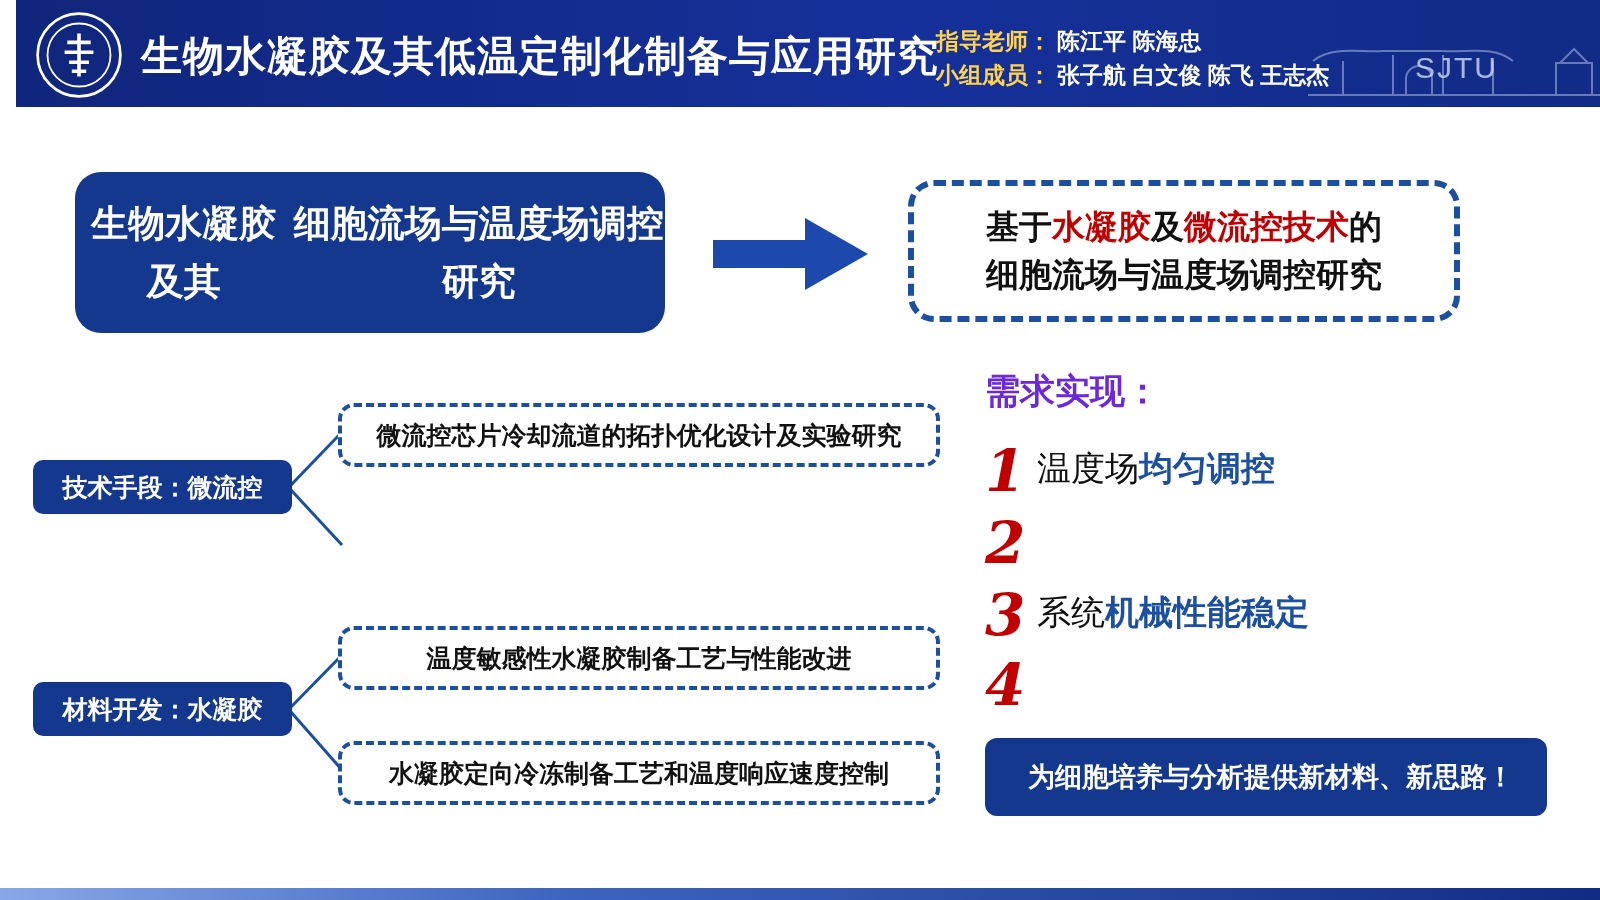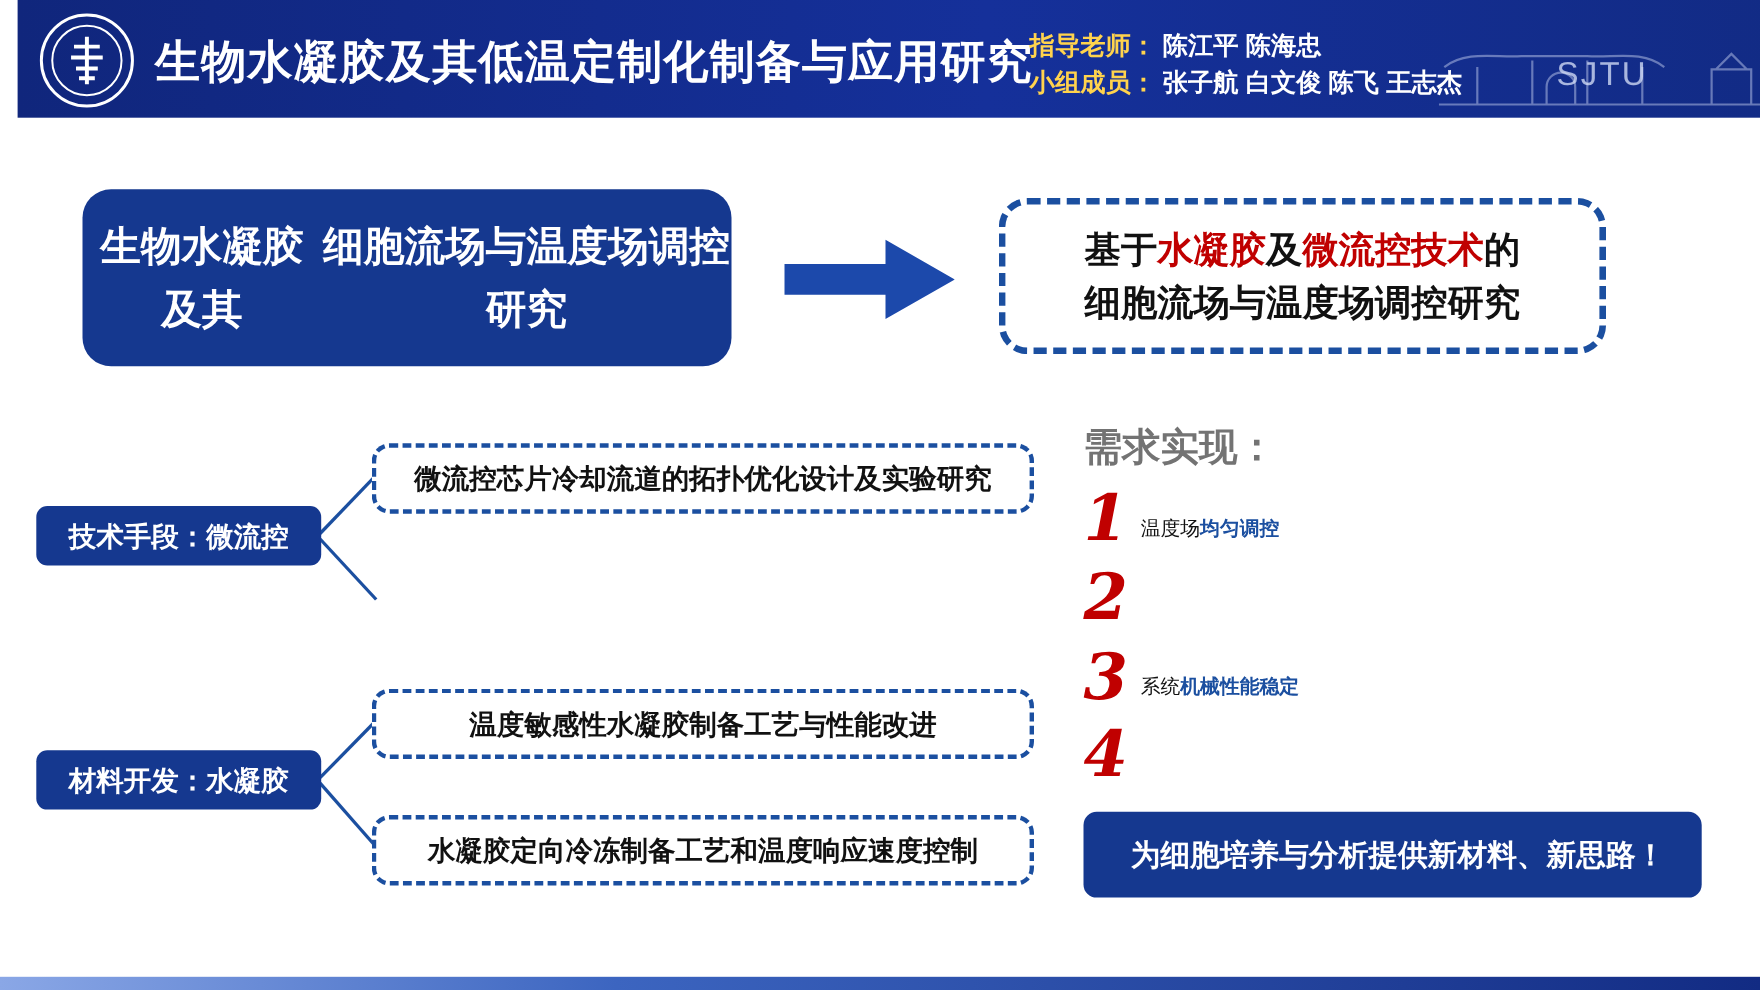--- a/index.html
+++ b/index.html
@@ -78,32 +78,32 @@
     font-size: 25px; font-weight: 800; color: #111; white-space: nowrap;
     background: #fff;
   }
   .connectors {
     position: absolute; left: 0; top: 0; width: 1600px; height: 900px;
     pointer-events: none;
   }
 
   
   .req-heading {
-    position: absolute; left: 985px; top: 383px;
-    font-size: 35px; font-weight: 800; color: #737373;
+    position: absolute; left: 985px; top: 368px;
+    font-size: 35px; font-weight: 800; color: #6d28d9;
   }
   .req-row {
     position: absolute; left: 985px; height: 62px;
     display: flex; align-items: flex-end; white-space: nowrap;
   }
   .req-num {
     font-family: "DejaVu Serif", serif; font-style: italic; font-weight: 700;
     color: #c00000; font-size: 58px; line-height: 1; width: 52px; flex: 0 0 52px;
   }
-  .req-text { font-size: 18px; color: #111; padding-bottom: 8px; margin-top: 48px; }
+  .req-text { font-size: 34px; color: #111; padding-bottom: 8px; margin-top: 48px; }
   .req-text .hl { color: #1b4fa0; font-weight: 800; }
 
   
   .conclusion-box {
     position: absolute; left: 985px; top: 738px;
     width: 552px; height: 78px;
     background: #15388f; border-radius: 12px;
     display: flex; align-items: center; justify-content: center;
     color: #fff; font-size: 27px; font-weight: 800; white-space: nowrap; padding-left: 10px;
   }

